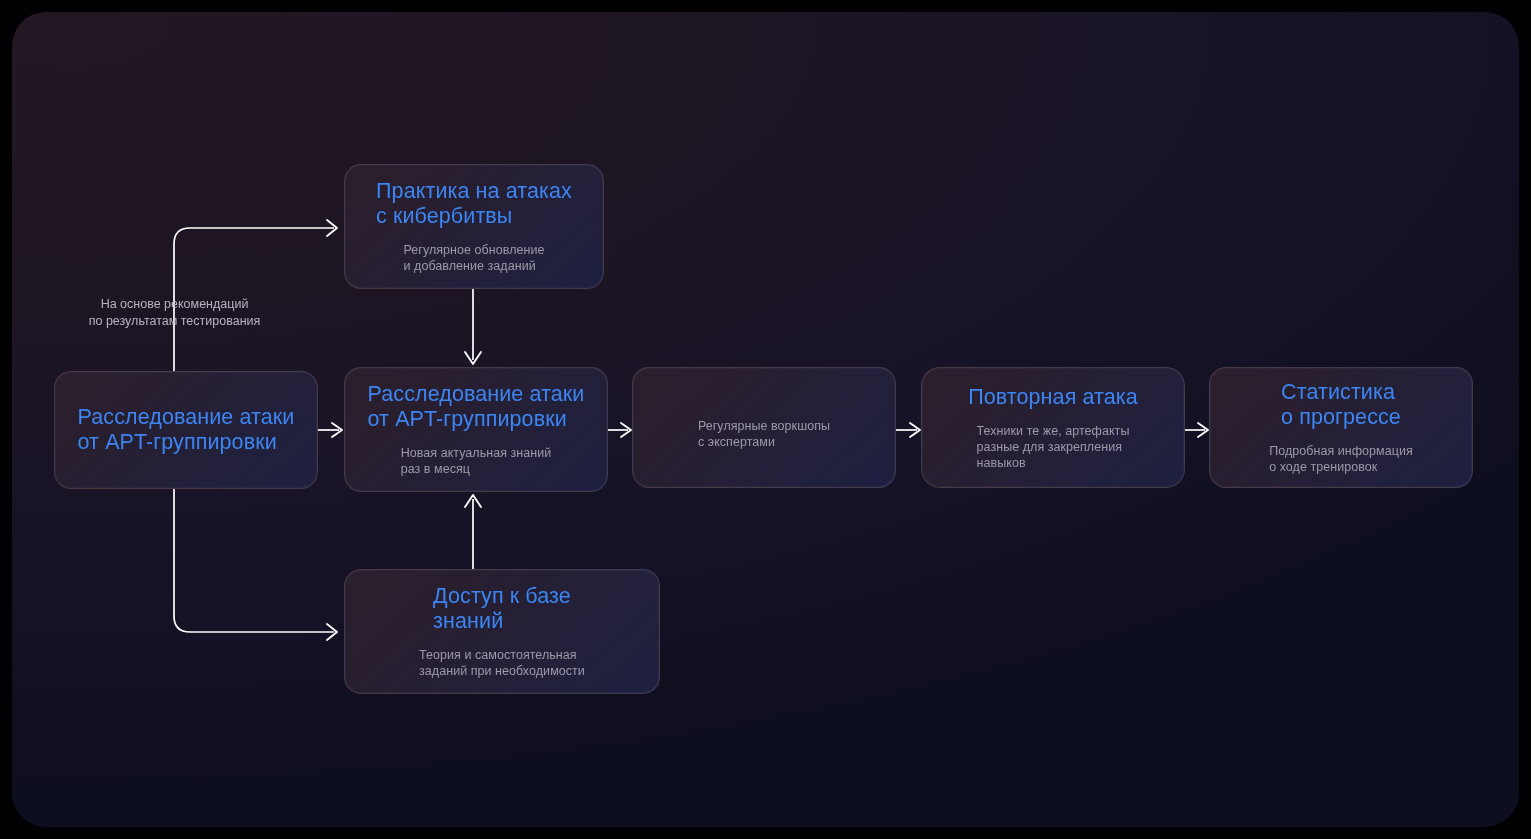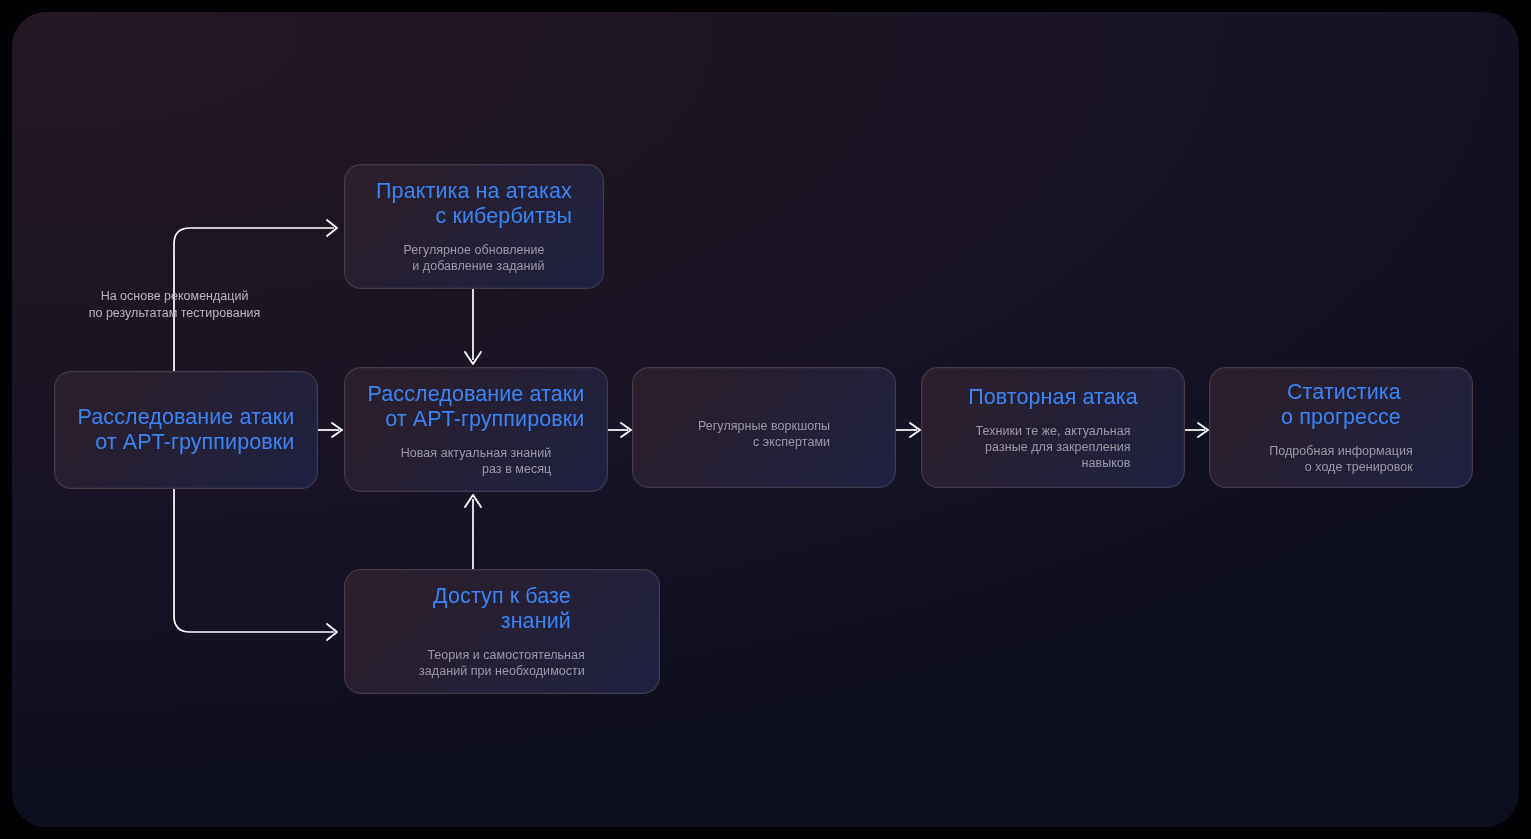--- a/index.html
+++ b/index.html
@@ -61,21 +61,21 @@
     box-sizing: border-box;
     border-radius: 17px;
     border: 1px solid rgba(150,120,110,0.30);
     background:
       linear-gradient(138deg, #2c1f2c 0%, #281e2e 28%, #232039 62%, #1e2040 100%);
     box-shadow: 0 0 0 1px rgba(90,110,190,0.10) inset;
     display: flex;
     flex-direction: column;
     align-items: center;
     justify-content: center;
-    text-align: right;
+    text-align: left;
     padding: 6px 14px;
   }
   .card-title {
     color: #3c85f5;
     font-size: 21.5px;
     line-height: 25px;
     white-space: pre-line;
     letter-spacing: 0.1px;
   }
   .card-sub {
@@ -148,21 +148,21 @@
         <path class="wire" d="M 884 418 L 905 418"></path>
         <polyline class="head" points="898,411 908,418 898,425"></polyline>
       </g>
 
       <g>
         <path class="wire" d="M 1172 418 L 1193 418"></path>
         <polyline class="head" points="1186,411 1196,418 1186,425"></polyline>
       </g>
     </svg>
 
-    <div class="loop-label" style="left:65px; top:276px; width:195px;">На основе рекомендаций
+    <div class="loop-label" style="left:65px; top:284px; width:195px;">На основе рекомендаций
 по результатам тестирования</div>
 
     <div class="card" style="left:332px; top:152px; width:260px; height:125px;">
       <div class="card-title">Практика на атаках
 с кибербитвы</div>
       <div class="card-sub">Регулярное обновление
 и добавление заданий</div>
     </div>
 
     <div class="card no-sub" style="left:42px; top:359px; width:264px; height:118px;">
@@ -175,23 +175,23 @@
 от APT-группировки</div>
       <div class="card-sub">Новая актуальная знаний
 раз в месяц</div>
     </div>
 
     <div class="card" style="left:620px; top:355px; width:264px; height:121px;">
       <div class="card-sub">Регулярные воркшопы
 с экспертами</div>
     </div>
 
-    <div class="card" style="left:909px; top:355px; width:264px; height:121px;">
+    <div class="card" style="left:909px; top:355px; width:264px; height:121px;border-radius:19px;">
       <div class="card-title">Повторная атака</div>
-      <div class="card-sub">Техники те же, актуальная
+      <div class="card-sub">Техники те же, артефакты
 разные для закрепления
 навыков</div>
     </div>
 
     <div class="card" style="left:1197px; top:355px; width:264px; height:121px;">
       <div class="card-title">Статистика
 о прогрессе</div>
       <div class="card-sub">Подробная информация
 о ходе тренировок</div>
     </div>

